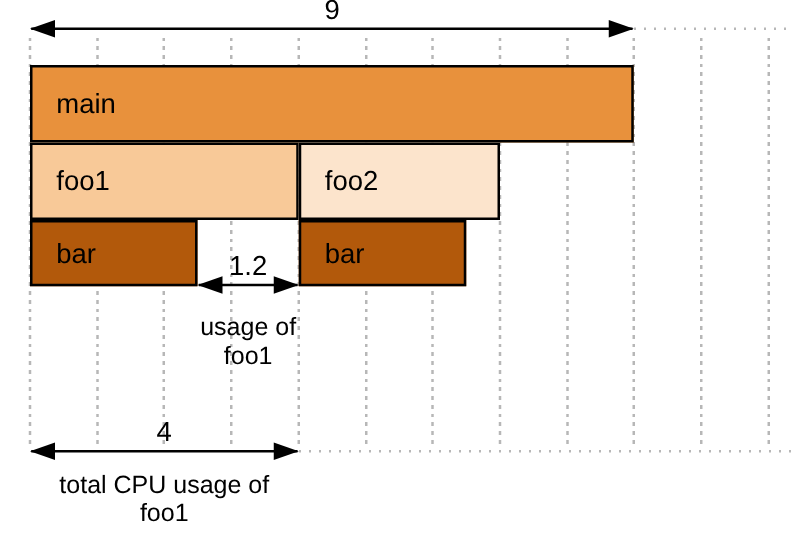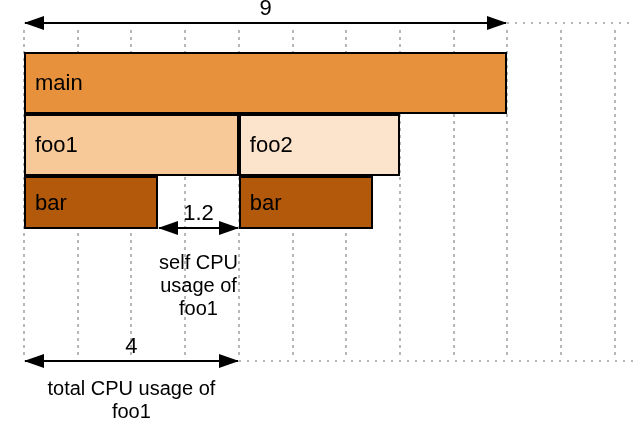--- a/index.html
+++ b/index.html
@@ -7,21 +7,21 @@
        font-family:"Liberation Sans", sans-serif;color:#000;}
   #canvas{position:relative;width:633px;height:440px;background:#fff;}
 
   .vline{position:absolute;width:2px;
          background:repeating-linear-gradient(to bottom,#b7b7b7 0 3px,transparent 3px 7px);}
   .hdots{position:absolute;height:2px;
          background:repeating-linear-gradient(to right,#b7b7b7 0 2px,transparent 2px 8px);}
 
   .frame{position:absolute;box-sizing:border-box;border:2px solid #000;
          display:flex;align-items:center;}
-  .frame-label{padding-left:9px;font-size:22px;line-height:1;color:#000;
+  .frame-label{padding-left:19px;font-size:22px;line-height:1;color:#000;
                white-space:nowrap;}
 
   .arrow{position:absolute;height:14px;}
   .arrow-shaft{position:absolute;left:1px;right:1px;top:6px;height:2px;background:#000;}
   .head-l{position:absolute;left:0;top:0;width:0;height:0;
           border-top:7px solid transparent;border-bottom:7px solid transparent;
           border-right:20px solid #000;}
   .head-r{position:absolute;right:0;top:0;width:0;height:0;
           border-top:7px solid transparent;border-bottom:7px solid transparent;
           border-left:20px solid #000;}
@@ -76,21 +76,20 @@
         <div class="head-r"></div>
         <div class="mvalue">9</div>
       </div>
       <div class="arrow" style="left: 158.25px; top: 221px; width: 80.55px;">
         <div class="arrow-shaft"></div>
         <div class="head-l"></div>
         <div class="head-r"></div>
         <div class="mvalue">1.2</div>
       </div>
       <div class="mcaption" style="left: 48.525px; top: 251px;">
-        <div class="">self CPU</div>
         <div class="">usage of</div>
         <div class="">foo1</div>
       </div>
       <div class="arrow" style="left: 24px; top: 354px; width: 214.8px;">
         <div class="arrow-shaft"></div>
         <div class="head-l"></div>
         <div class="head-r"></div>
         <div class="mvalue">4</div>
       </div>
       <div class="mcaption" style="left: -18.6px; top: 377px;">

